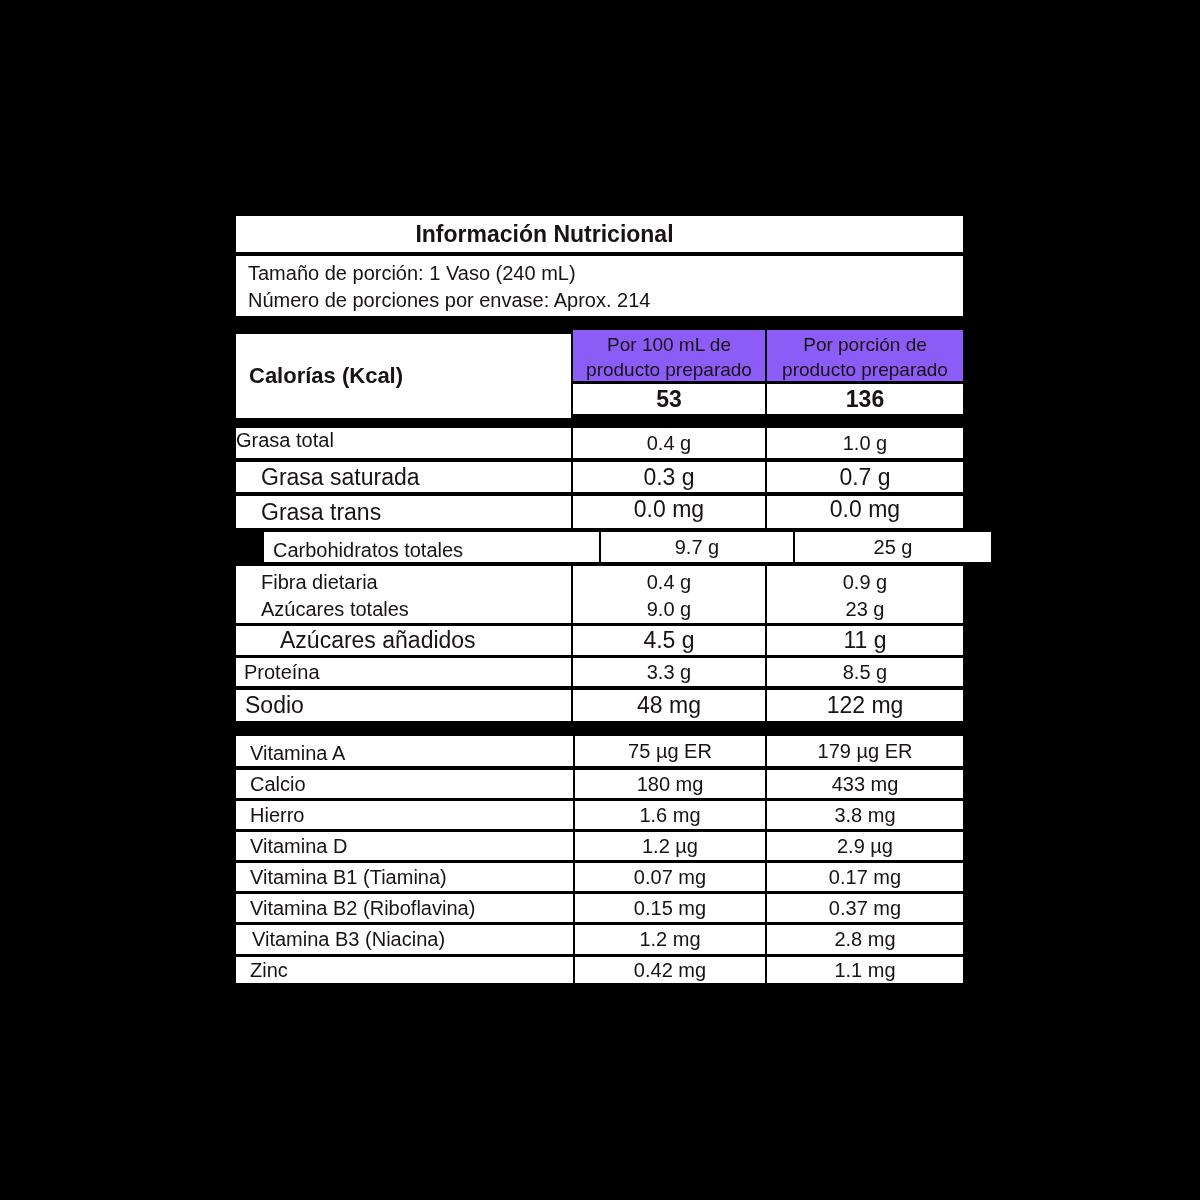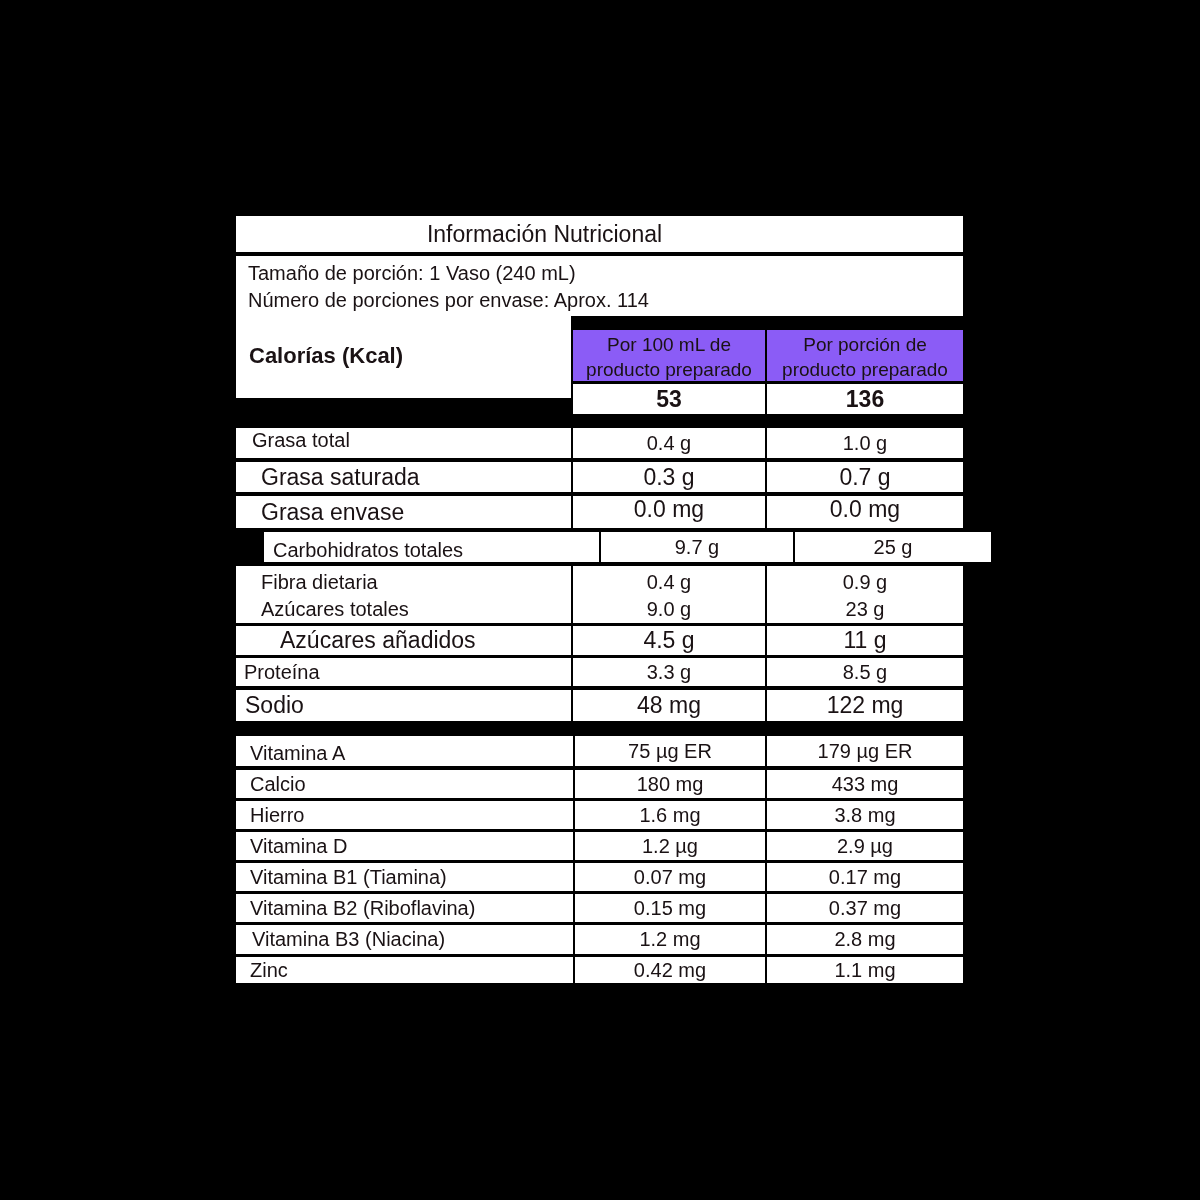--- a/index.html
+++ b/index.html
@@ -2,77 +2,77 @@
 <html><head>
   <meta charset="utf-8">
   <style>
     html, body { margin: 0; padding: 0; background: #000; }
     body { width: 1200px; height: 1200px; position: relative; overflow: hidden;
            font-family: "Liberation Sans", sans-serif; color: #1a1214; }
     .label { position: absolute; left: 236px; width: 727px; background: #000; }
     .box { position: absolute; background: #fff; }
     .title-box { left: 236px; top: 216px; width: 727px; height: 36px;
                  display: flex; align-items: center; justify-content: center;
-                 font-weight: normal; font-size: 23px; padding-right: 110px; box-sizing: border-box; }
+                 font-weight: bold; font-size: 23px; padding-right: 110px; box-sizing: border-box; }
     .serving-box { left: 236px; top: 256px; width: 727px; height: 60px;
                    box-sizing: border-box; padding: 4px 12px; font-size: 20px; line-height: 27px; }
     .row { position: absolute; left: 236px; width: 727px; display: grid;
            grid-template-columns: 335px 192px 196px; column-gap: 2px; }
     .cell { background: #fff; display: flex; align-items: center; font-size: 20px; box-sizing: border-box; }
     .cell.name { padding-left: 6px; }
     .cell.val { justify-content: center; }
     .bold { font-weight: normal; font-size: 23px; }
     .ind1 { padding-left: 25px !important; }
     .ind2 { padding-left: 44px !important; }
     .ind-v { padding-left: 14px !important; }
-    .hdr-cal { position: absolute; left: 236px; top: 314px; width: 335px; height: 84px; background: #fff;
+    .hdr-cal { position: absolute; left: 236px; top: 334px; width: 335px; height: 84px; background: #fff;
                display: flex; align-items: center; padding-left: 13px; box-sizing: border-box;
                font-weight: bold; font-size: 22px; }
     .hdr-col { position: absolute; background: #8b5cf6; text-align: center; font-size: 19px; line-height: 25px;
                box-sizing: border-box; padding-top: 2px; }
     .hdr-val { position: absolute; background: #fff; display: flex; align-items: center; justify-content: center;
                font-weight: bold; font-size: 23px; }
   </style>
 </head>
 <body>
 
 <div>
   <div class="label" style="top:214px;height:771px;"></div>
 
   <div class="box title-box">Información Nutricional</div>
 
   <div class="box serving-box">
     <div>Tamaño de porción: 1 Vaso (240 mL)</div>
-    <div>Número de porciones por envase: Aprox. 114</div>
+    <div>Número de porciones por envase: Aprox. 214</div>
   </div>
 
   <div class="hdr-cal">Calorías (Kcal)</div>
   <div class="hdr-col" style="left:573px;top:330px;width:192px;height:51px;">
     <div>Por 100 mL de</div>
     <div>producto preparado</div>
   </div>
   <div class="hdr-col" style="left:767px;top:330px;width:196px;height:51px;">
     <div>Por porción de</div>
     <div>producto preparado</div>
   </div>
   <div class="hdr-val" style="left:573px;top:384px;width:192px;height:30px;">53</div>
   <div class="hdr-val" style="left:767px;top:384px;width:196px;height:30px;">136</div>
 
   <div class="row" style="top:428px;height:30px;">
-    <div class="cell name" style="padding-left:16px;align-items:flex-start;padding-top:1px;">Grasa total</div>
+    <div class="cell name" style="padding-left:0;align-items:flex-start;padding-top:1px;">Grasa total</div>
     <div class="cell val">0.4 g</div>
     <div class="cell val">1.0 g</div>
   </div>
   <div class="row" style="top:462px;height:30px;">
     <div class="cell name bold ind1">Grasa saturada</div>
     <div class="cell val bold">0.3 g</div>
     <div class="cell val bold">0.7 g</div>
   </div>
   <div class="row" style="top:496px;height:32px;">
-    <div class="cell name bold ind1">Grasa envase</div>
+    <div class="cell name bold ind1">Grasa trans</div>
     <div class="cell val bold" style="align-items:flex-start;">0.0 mg</div>
     <div class="cell val bold" style="align-items:flex-start;">0.0 mg</div>
   </div>
   <div class="row" style="top:532px;height:30px;padding-left:28px;">
     <div class="cell name" style="padding-left:9px;padding-top:6px;">Carbohidratos totales</div>
     <div class="cell val">9.7 g</div>
     <div class="cell val">25 g</div>
   </div>
   <div class="row" style="top:566px;height:33px;">
     <div class="cell name ind1">Fibra dietaria</div>

